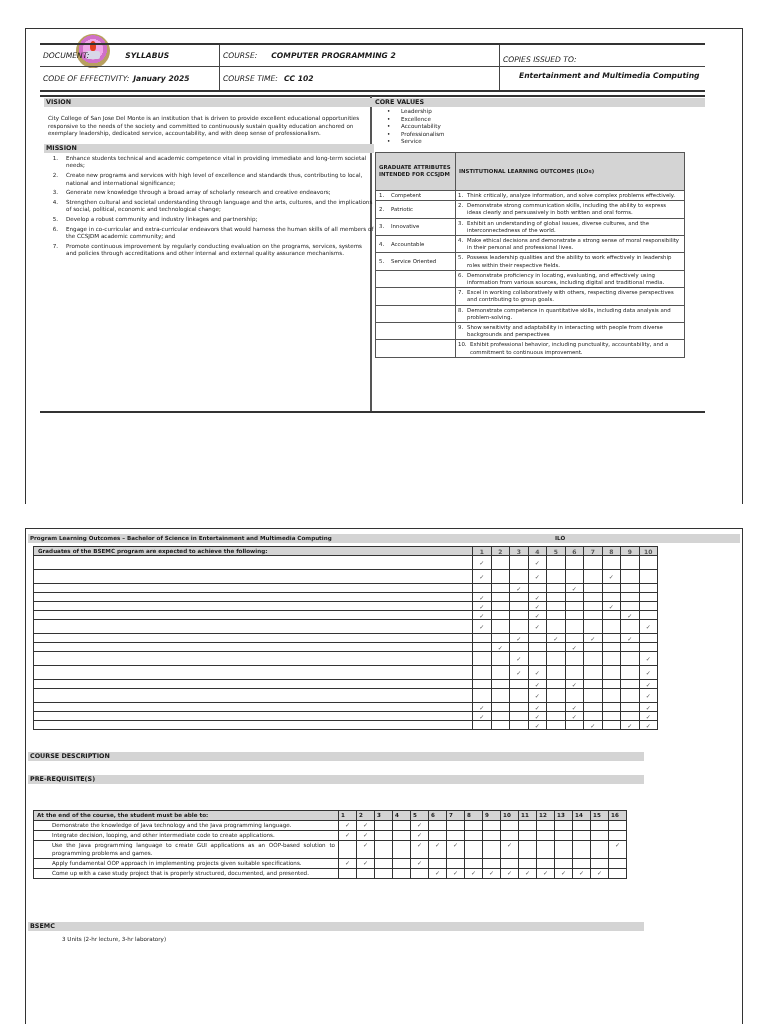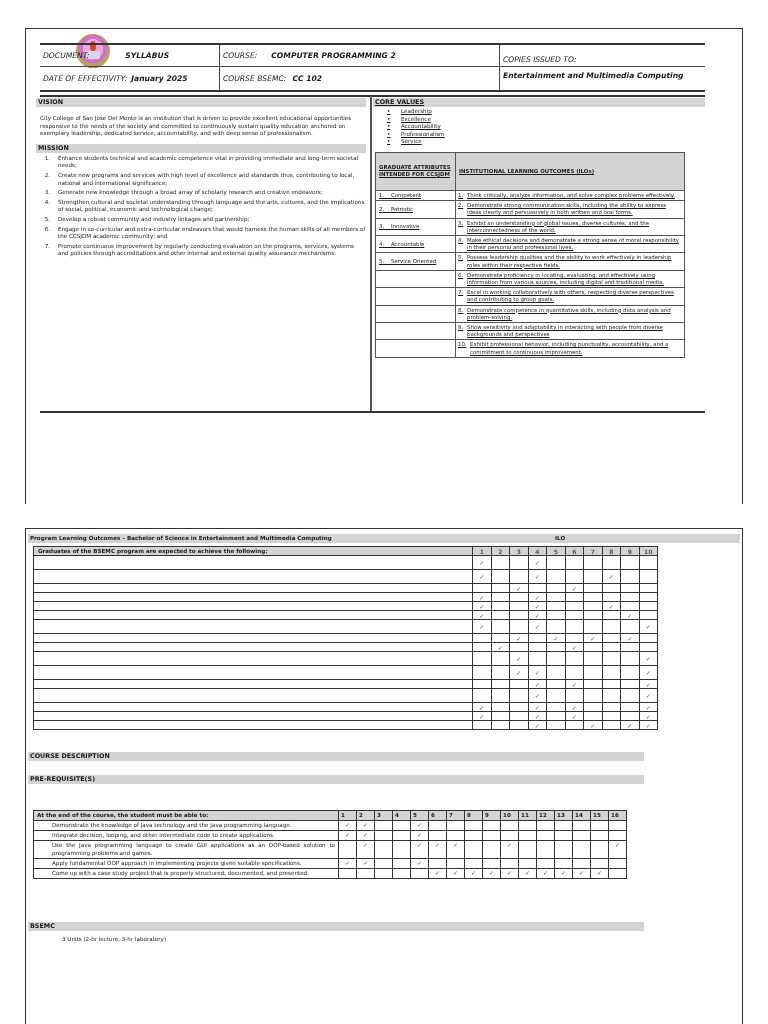--- a/index.html
+++ b/index.html
@@ -23,30 +23,30 @@
   .hdr-cell:last-child { border-right: none; }
   .c1 { width: 180px; } .c2 { width: 280px; } .c3 { flex: 1; }
   .lbl { font-weight: normal; }
   .val { font-weight: bold; margin-left: 6px; }
   .copies-lbl { align-items: center; padding-top: 8px; }
 
   
   .bar { background: #d4d4d4; font-weight: bold; font-size: 6.4px; height: 9px; line-height: 9px; padding-left: 2px; }
 
   
-  .p1-left { position: absolute; left: 36px; top: 98px; width: 330px; font-size: 5.6px; line-height: 7.6px; }
+  .p1-left { position: absolute; left: 44px; top: 98px; width: 330px; font-size: 5.6px; line-height: 7.6px; }
   .p1-divider { position: absolute; left: 370px; top: 96px; width: 2px; height: 316px; background: #555; }
   .p1-rule-top { position: absolute; left: 40px; top: 95px; width: 665px; height: 2px; background: #333; }
   .p1-rule-bottom { position: absolute; left: 40px; top: 411px; width: 665px; height: 2px; background: #333; }
   .vision-text { padding: 8px 4px 6px 4px; }
   .mission-list { list-style: none; padding: 2px 0 0 0; }
   .mission-list li { display: flex; margin-bottom: 2px; }
   .mission-list .num { width: 22px; text-align: right; padding-right: 8px; flex-shrink: 0; }
 
-  .p1-right { position: absolute; left: 373px; top: 98px; width: 332px; font-size: 5.6px; line-height: 7.6px; text-decoration: underline; }
+  .p1-right { position: absolute; left: 373px; top: 98px; width: 332px; font-size: 5.6px; line-height: 7.6px; }
   .core-list { list-style: none; padding: 1px 0 6px 14px; }
   .core-list li { display: flex; }
   .core-list .dot { width: 14px; }
 
   .ga-table { width: 310px; border-collapse: collapse; margin-left: 2px; font-size: 5.4px; line-height: 7.2px; }
   .ga-table th, .ga-table td { border: 1px solid #555; vertical-align: top; padding: 1px 3px; text-align: left; }
   .ga-table th { background: #d4d4d4; font-weight: bold; vertical-align: middle; }
   .ga-table td.ga { width: 80px; }
   .ga-table td.ilo { padding-left: 2px; }
   .ilo-item { display: flex; }
@@ -93,29 +93,29 @@
     <div class="hdr-cell c2">
       <span class="lbl">COURSE:</span>
       <span class="val" style="margin-left:14px">COMPUTER PROGRAMMING 2</span>
     </div>
     <div class="hdr-cell c3 copies-lbl">
       <span class="lbl">COPIES ISSUED TO:</span>
     </div>
   </div>
   <div class="hdr-row">
     <div class="hdr-cell c1">
-      <span class="lbl">DATE OF EFFECTIVITY:</span>
+      <span class="lbl">CODE OF EFFECTIVITY:</span>
       <span class="val" style="margin-left:4px">January 2025</span>
     </div>
     <div class="hdr-cell c2">
-      <span class="lbl">COURSE BSEMC:</span>
+      <span class="lbl">COURSE TIME:</span>
       <span class="val" style="margin-left:6px">CC 102</span>
     </div>
     <div class="hdr-cell c3" style="margin-top:-6px">
-      <span class="val" style="margin-left:0">Entertainment and Multimedia Computing</span>
+      <span class="val" style="margin-left:16px">Entertainment and Multimedia Computing</span>
     </div>
   </div>
 </div>
 
 <div class="p1-rule-top"></div>
 <div class="p1-divider"></div>
 <div class="p1-rule-bottom"></div>
 
 <div class="p1-left">
   <div class="bar">VISION</div>

